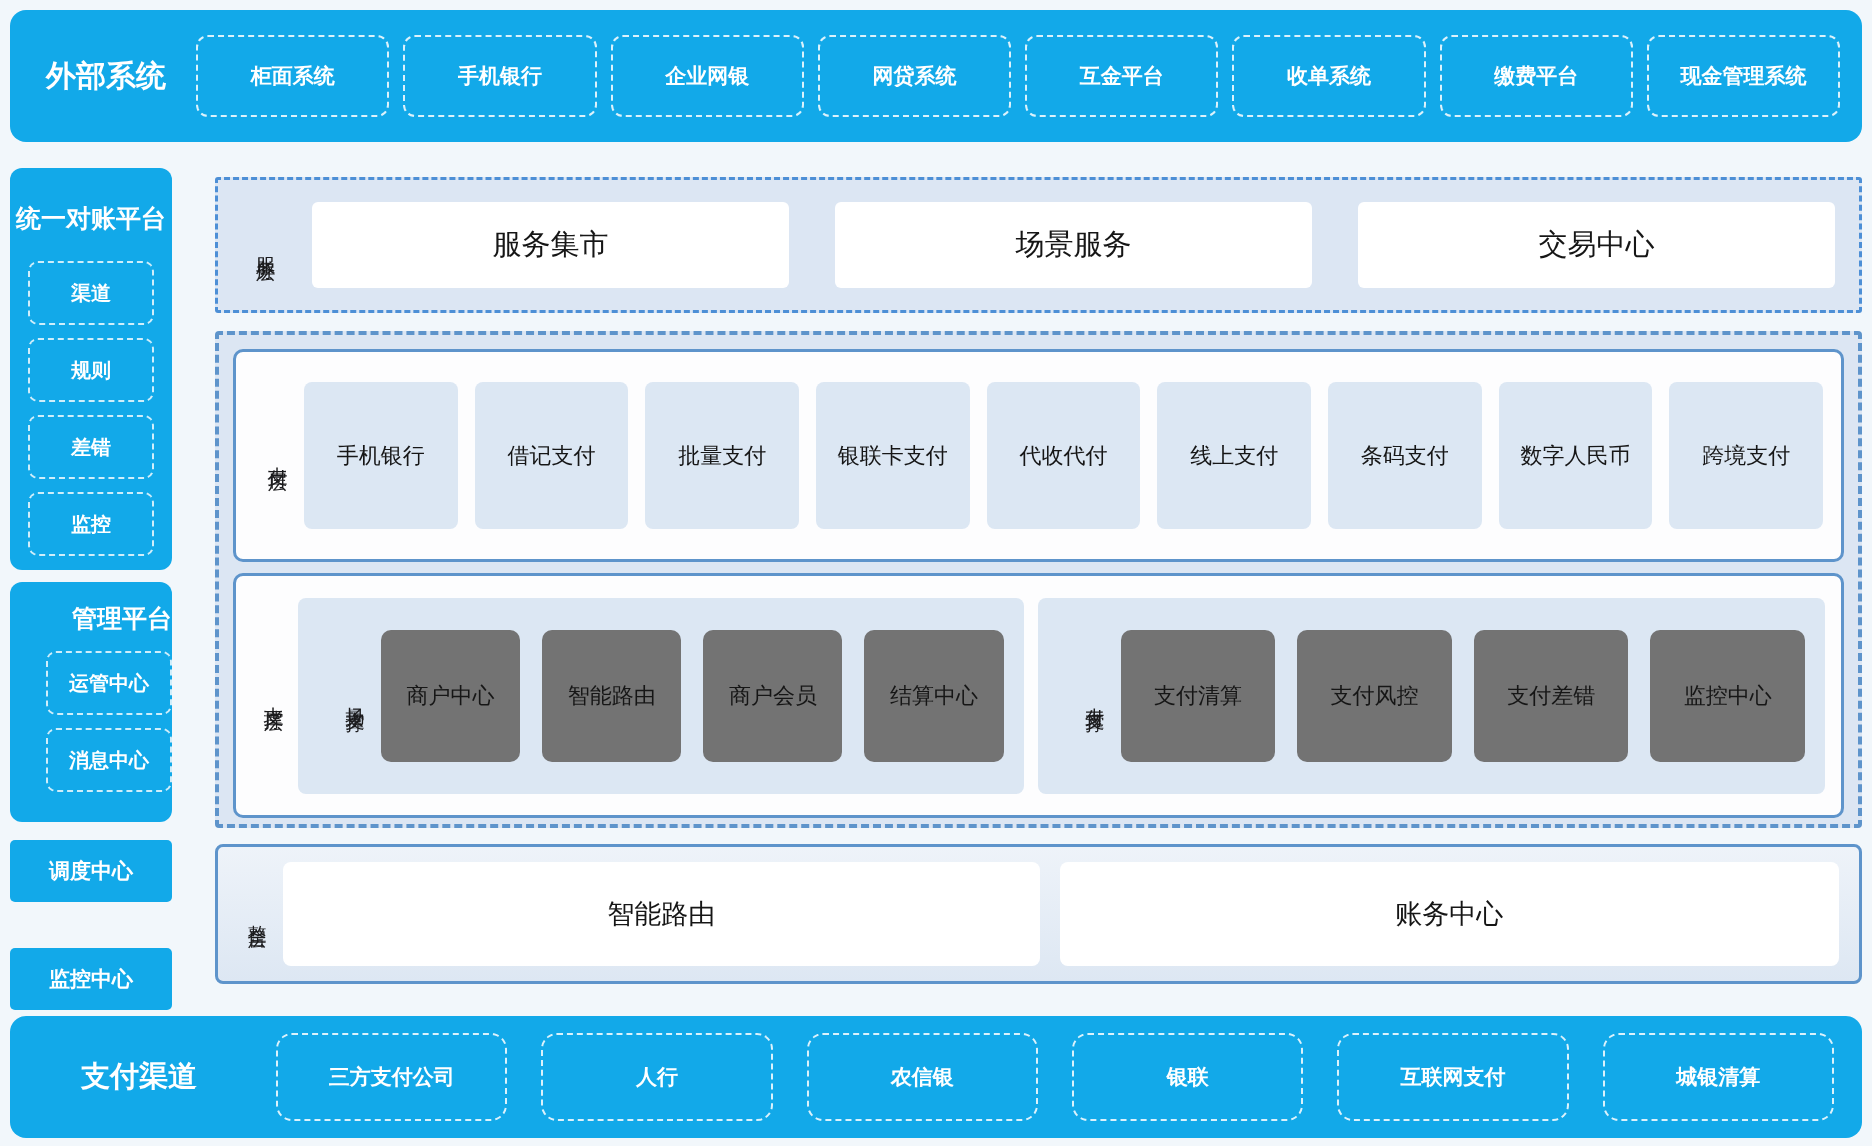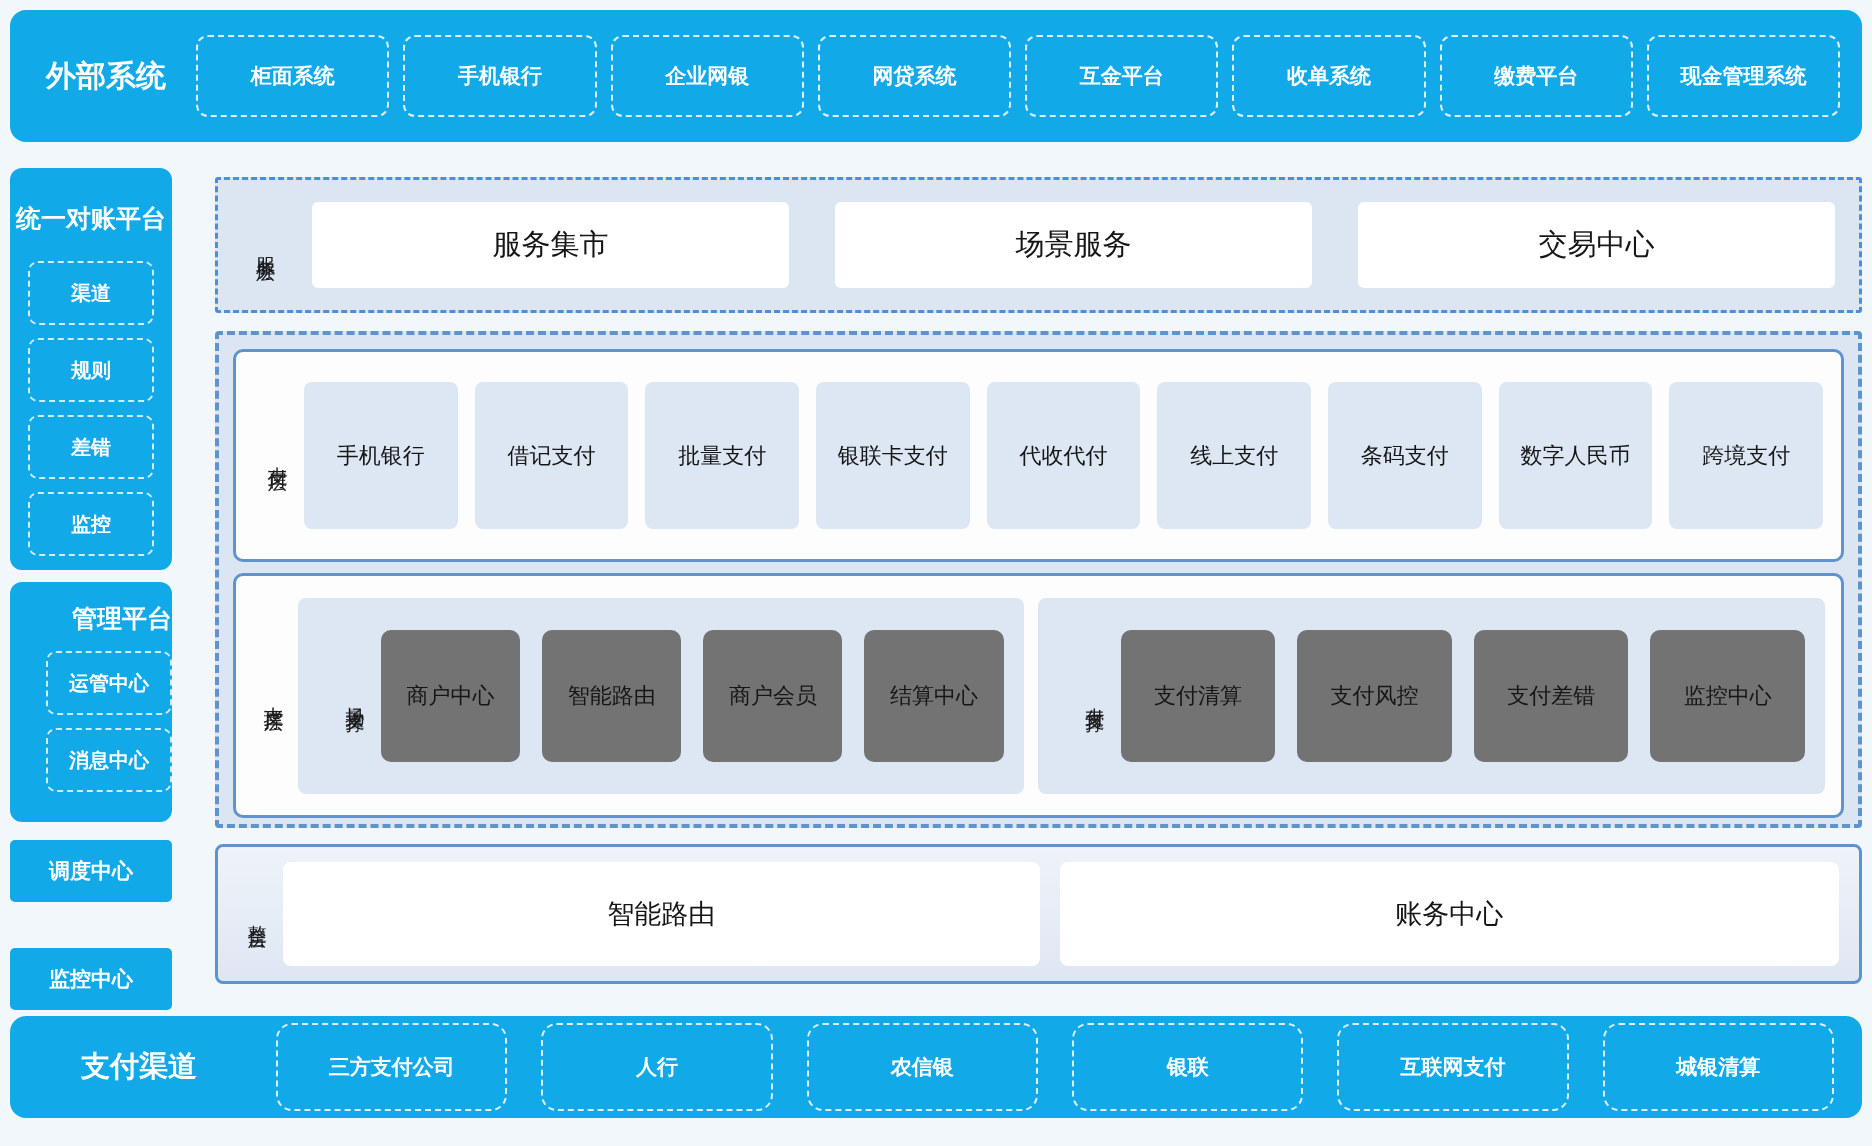--- a/index.html
+++ b/index.html
@@ -3,21 +3,21 @@
 <meta charset="utf-8">
 <style>
   html,body{margin:0;padding:0;}
   body{background:#F2F7FB;font-family:"Liberation Sans","DejaVu Sans",sans-serif;}
   .page{position:relative;width:1872px;height:1146px;background:#F2F7FB;overflow:hidden;}
 
   
   .bar{position:absolute;left:10px;width:1852px;background:#12A9E9;border-radius:16px;
        display:flex;align-items:center;box-sizing:border-box;}
   .top-bar{top:10px;height:132px;padding:0 22px 0 26px;}
-  .bottom-bar{top:1016px;height:102px;padding:0 28px 0 26px;}
+  .bottom-bar{top:1016px;height:122px;padding:0 28px 0 26px;}
   .bar-title{color:#fff;font-weight:bold;font-size:30px;flex:0 0 auto;text-align:center;}
   .top-bar .bar-title{width:140px;margin-right:20px;}
   .bottom-bar .bar-title{width:206px;margin-right:34px;font-size:29px;}
   .bar-items{flex:1;display:flex;gap:14px;align-items:center;}
   .bar-item{flex:1;height:78px;border:2px dashed rgba(255,255,255,0.85);border-radius:12px;
             display:flex;align-items:center;justify-content:center;
             color:#fff;font-weight:bold;font-size:21px;white-space:nowrap;}
   .bottom-bar .bar-items{gap:34px;}
   .bottom-bar .bar-item{height:84px;border-radius:16px;}
 

